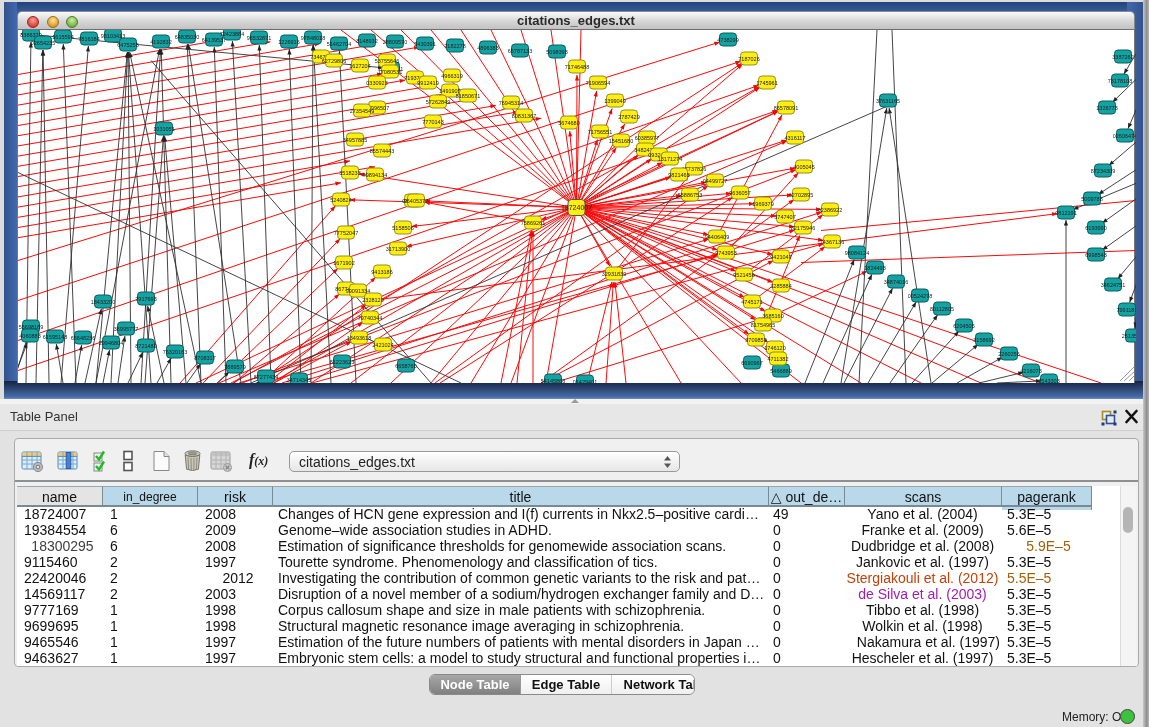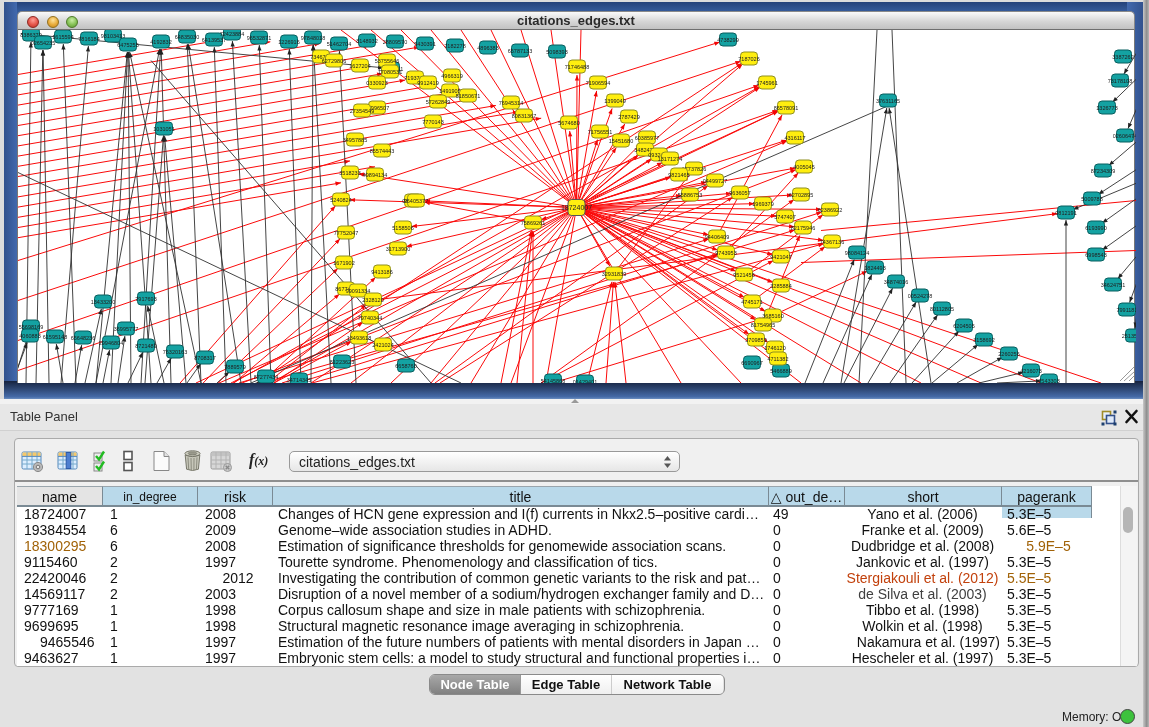--- a/index.html
+++ b/index.html
@@ -748,38 +748,38 @@
   </svg>
 </div>
 
 <div class="abs" style="left:15px;top:480px;width:1123px;height:2px;background:#8f8f8f"></div>
 <div class="abs" style="left:17px;top:486px;width:1103px;height:180px;background:#fff"></div>
 <div style="position:absolute;left:17px;top:486px;width:86px;height:20px;background:#e4e4e4;border-right:1px solid #7a8a94;border-top:1px solid #9aa5ac;box-sizing:border-box;text-align:center;font-size:14px;line-height:20px;color:#111">name</div>
 <div style="position:absolute;left:103px;top:486px;width:95px;height:20px;background:#b9d9ea;border-right:1px solid #7a8a94;border-top:1px solid #9aa5ac;box-sizing:border-box;text-align:center;font-size:12px;line-height:20px;color:#111">in_degree</div>
 <div style="position:absolute;left:198px;top:486px;width:75px;height:20px;background:#b9d9ea;border-right:1px solid #7a8a94;border-top:1px solid #9aa5ac;box-sizing:border-box;text-align:center;font-size:14px;line-height:20px;color:#111">risk</div>
 <div style="position:absolute;left:273px;top:486px;width:496px;height:19px;background:#b9d9ea;border-right:1px solid #7a8a94;border-top:1px solid #9aa5ac;box-sizing:border-box;text-align:center;font-size:14px;line-height:20px;color:#111">title</div>
 <div style="position:absolute;left:769px;top:486px;width:76px;height:20px;background:#b9d9ea;border-right:1px solid #7a8a94;border-top:1px solid #9aa5ac;box-sizing:border-box;text-align:center;font-size:14px;line-height:20px;color:#111">△ out_de…</div>
-<div style="position:absolute;left:845px;top:486px;width:157px;height:20px;background:#b9d9ea;border-right:1px solid #7a8a94;border-top:1px solid #9aa5ac;box-sizing:border-box;text-align:center;font-size:14px;line-height:20px;color:#111">short</div>
-<div style="position:absolute;left:1002px;top:486px;width:90px;height:32px;background:#b9d9ea;border-right:1px solid #7a8a94;border-top:1px solid #9aa5ac;box-sizing:border-box;text-align:center;font-size:14px;line-height:20px;color:#111">pagerank</div>
+<div style="position:absolute;left:845px;top:486px;width:157px;height:20px;background:#b9d9ea;border-right:1px solid #7a8a94;border-top:1px solid #9aa5ac;box-sizing:border-box;text-align:center;font-size:14px;line-height:20px;color:#111">scans</div>
+<div style="position:absolute;left:1002px;top:486px;width:90px;height:24px;background:#b9d9ea;border-right:1px solid #7a8a94;border-top:1px solid #9aa5ac;box-sizing:border-box;text-align:center;font-size:14px;line-height:20px;color:#111">pagerank</div>
 <div class="abs" style="left:17px;top:505px;width:1075px;height:2px;background:#7a8a94"></div>
 <div style="position:absolute;left:24px;top:507px;width:77px;height:16px;font-size:14px;line-height:15px;color:#111;text-align:left;white-space:nowrap;overflow:hidden">18724007</div>
 <div style="position:absolute;left:110px;top:507px;width:86px;height:16px;font-size:14px;line-height:15px;color:#111;text-align:left;white-space:nowrap;overflow:hidden">1</div>
 <div style="position:absolute;left:205px;top:507px;width:66px;height:16px;font-size:14px;line-height:15px;color:#111;text-align:left;white-space:nowrap;overflow:hidden">2008</div>
 <div style="position:absolute;left:278px;top:507px;width:489px;height:16px;font-size:14px;line-height:15px;color:#111;text-align:left;white-space:nowrap;overflow:hidden">Changes of HCN gene expression and I(f) currents in Nkx2.5–positive cardi…</div>
 <div style="position:absolute;left:773px;top:507px;width:70px;height:16px;font-size:14px;line-height:15px;color:#111;text-align:left;white-space:nowrap;overflow:hidden">49</div>
-<div style="position:absolute;left:845px;top:507px;width:155px;height:16px;font-size:14px;line-height:15px;color:#111;text-align:center;white-space:nowrap;overflow:hidden">Yano et al. (2006)</div>
+<div style="position:absolute;left:845px;top:507px;width:155px;height:16px;font-size:14px;line-height:15px;color:#111;text-align:center;white-space:nowrap;overflow:hidden">Yano et al. (2004)</div>
 <div style="position:absolute;left:1007px;top:507px;width:83px;height:16px;font-size:14px;line-height:15px;color:#111;text-align:left;white-space:nowrap;overflow:hidden">5.3E–5</div>
 <div style="position:absolute;left:24px;top:523px;width:77px;height:16px;font-size:14px;line-height:15px;color:#111;text-align:left;white-space:nowrap;overflow:hidden">19384554</div>
 <div style="position:absolute;left:110px;top:523px;width:86px;height:16px;font-size:14px;line-height:15px;color:#111;text-align:left;white-space:nowrap;overflow:hidden">6</div>
 <div style="position:absolute;left:205px;top:523px;width:66px;height:16px;font-size:14px;line-height:15px;color:#111;text-align:left;white-space:nowrap;overflow:hidden">2009</div>
 <div style="position:absolute;left:278px;top:523px;width:489px;height:16px;font-size:14px;line-height:15px;color:#111;text-align:left;white-space:nowrap;overflow:hidden">Genome–wide association studies in ADHD.</div>
 <div style="position:absolute;left:773px;top:523px;width:70px;height:16px;font-size:14px;line-height:15px;color:#111;text-align:left;white-space:nowrap;overflow:hidden">0</div>
 <div style="position:absolute;left:845px;top:523px;width:155px;height:16px;font-size:14px;line-height:15px;color:#111;text-align:center;white-space:nowrap;overflow:hidden">Franke et al. (2009)</div>
 <div style="position:absolute;left:1007px;top:523px;width:83px;height:16px;font-size:14px;line-height:15px;color:#111;text-align:left;white-space:nowrap;overflow:hidden">5.6E–5</div>
-<div style="position:absolute;left:24px;top:539px;width:77px;height:16px;font-size:14px;line-height:15px;color:#a16207;text-align:left;white-space:nowrap;overflow:hidden">18300295</div>
+<div style="position:absolute;left:24px;top:539px;width:77px;height:16px;font-size:14px;line-height:15px;color:#404040;text-align:center;white-space:nowrap;overflow:hidden">18300295</div>
 <div style="position:absolute;left:110px;top:539px;width:86px;height:16px;font-size:14px;line-height:15px;color:#111;text-align:left;white-space:nowrap;overflow:hidden">6</div>
 <div style="position:absolute;left:205px;top:539px;width:66px;height:16px;font-size:14px;line-height:15px;color:#111;text-align:left;white-space:nowrap;overflow:hidden">2008</div>
 <div style="position:absolute;left:278px;top:539px;width:489px;height:16px;font-size:14px;line-height:15px;color:#111;text-align:left;white-space:nowrap;overflow:hidden">Estimation of significance thresholds for genomewide association scans.</div>
 <div style="position:absolute;left:773px;top:539px;width:70px;height:16px;font-size:14px;line-height:15px;color:#111;text-align:left;white-space:nowrap;overflow:hidden">0</div>
 <div style="position:absolute;left:845px;top:539px;width:155px;height:16px;font-size:14px;line-height:15px;color:#111;text-align:center;white-space:nowrap;overflow:hidden">Dudbridge et al. (2008)</div>
 <div style="position:absolute;left:1007px;top:539px;width:83px;height:16px;font-size:14px;line-height:15px;color:#a16207;text-align:center;white-space:nowrap;overflow:hidden">5.9E–5</div>
 <div style="position:absolute;left:24px;top:555px;width:77px;height:16px;font-size:14px;line-height:15px;color:#111;text-align:left;white-space:nowrap;overflow:hidden">9115460</div>
 <div style="position:absolute;left:110px;top:555px;width:86px;height:16px;font-size:14px;line-height:15px;color:#111;text-align:left;white-space:nowrap;overflow:hidden">2</div>
 <div style="position:absolute;left:205px;top:555px;width:66px;height:16px;font-size:14px;line-height:15px;color:#111;text-align:left;white-space:nowrap;overflow:hidden">1997</div>
 <div style="position:absolute;left:278px;top:555px;width:489px;height:16px;font-size:14px;line-height:15px;color:#111;text-align:left;white-space:nowrap;overflow:hidden">Tourette syndrome. Phenomenology and classification of tics.</div>
@@ -791,55 +791,55 @@
 <div style="position:absolute;left:205px;top:571px;width:66px;height:16px;font-size:14px;line-height:15px;color:#111;text-align:center;white-space:nowrap;overflow:hidden">2012</div>
 <div style="position:absolute;left:278px;top:571px;width:489px;height:16px;font-size:14px;line-height:15px;color:#111;text-align:left;white-space:nowrap;overflow:hidden">Investigating the contribution of common genetic variants to the risk and pat…</div>
 <div style="position:absolute;left:773px;top:571px;width:70px;height:16px;font-size:14px;line-height:15px;color:#111;text-align:left;white-space:nowrap;overflow:hidden">0</div>
 <div style="position:absolute;left:845px;top:571px;width:155px;height:16px;font-size:14px;line-height:15px;color:#c2410c;text-align:center;white-space:nowrap;overflow:hidden">Stergiakouli et al. (2012)</div>
 <div style="position:absolute;left:1007px;top:571px;width:83px;height:16px;font-size:14px;line-height:15px;color:#a16207;text-align:left;white-space:nowrap;overflow:hidden">5.5E–5</div>
 <div style="position:absolute;left:24px;top:587px;width:77px;height:16px;font-size:14px;line-height:15px;color:#111;text-align:left;white-space:nowrap;overflow:hidden">14569117</div>
 <div style="position:absolute;left:110px;top:587px;width:86px;height:16px;font-size:14px;line-height:15px;color:#111;text-align:left;white-space:nowrap;overflow:hidden">2</div>
 <div style="position:absolute;left:205px;top:587px;width:66px;height:16px;font-size:14px;line-height:15px;color:#111;text-align:left;white-space:nowrap;overflow:hidden">2003</div>
 <div style="position:absolute;left:278px;top:587px;width:489px;height:16px;font-size:14px;line-height:15px;color:#111;text-align:left;white-space:nowrap;overflow:hidden">Disruption of a novel member of a sodium/hydrogen exchanger family and D…</div>
 <div style="position:absolute;left:773px;top:587px;width:70px;height:16px;font-size:14px;line-height:15px;color:#111;text-align:left;white-space:nowrap;overflow:hidden">0</div>
-<div style="position:absolute;left:845px;top:587px;width:155px;height:16px;font-size:14px;line-height:15px;color:#404040;text-align:center;white-space:nowrap;overflow:hidden">de Silva et al. (2003)</div>
+<div style="position:absolute;left:845px;top:587px;width:155px;height:16px;font-size:14px;line-height:15px;color:#a21caf;text-align:center;white-space:nowrap;overflow:hidden">de Silva et al. (2003)</div>
 <div style="position:absolute;left:1007px;top:587px;width:83px;height:16px;font-size:14px;line-height:15px;color:#111;text-align:left;white-space:nowrap;overflow:hidden">5.3E–5</div>
 <div style="position:absolute;left:24px;top:603px;width:77px;height:16px;font-size:14px;line-height:15px;color:#111;text-align:left;white-space:nowrap;overflow:hidden">9777169</div>
 <div style="position:absolute;left:110px;top:603px;width:86px;height:16px;font-size:14px;line-height:15px;color:#111;text-align:left;white-space:nowrap;overflow:hidden">1</div>
 <div style="position:absolute;left:205px;top:603px;width:66px;height:16px;font-size:14px;line-height:15px;color:#111;text-align:left;white-space:nowrap;overflow:hidden">1998</div>
 <div style="position:absolute;left:278px;top:603px;width:489px;height:16px;font-size:14px;line-height:15px;color:#111;text-align:left;white-space:nowrap;overflow:hidden">Corpus callosum shape and size in male patients with schizophrenia.</div>
 <div style="position:absolute;left:773px;top:603px;width:70px;height:16px;font-size:14px;line-height:15px;color:#111;text-align:left;white-space:nowrap;overflow:hidden">0</div>
 <div style="position:absolute;left:845px;top:603px;width:155px;height:16px;font-size:14px;line-height:15px;color:#111;text-align:center;white-space:nowrap;overflow:hidden">Tibbo et al. (1998)</div>
 <div style="position:absolute;left:1007px;top:603px;width:83px;height:16px;font-size:14px;line-height:15px;color:#111;text-align:left;white-space:nowrap;overflow:hidden">5.3E–5</div>
 <div style="position:absolute;left:24px;top:619px;width:77px;height:16px;font-size:14px;line-height:15px;color:#111;text-align:left;white-space:nowrap;overflow:hidden">9699695</div>
 <div style="position:absolute;left:110px;top:619px;width:86px;height:16px;font-size:14px;line-height:15px;color:#111;text-align:left;white-space:nowrap;overflow:hidden">1</div>
 <div style="position:absolute;left:205px;top:619px;width:66px;height:16px;font-size:14px;line-height:15px;color:#111;text-align:left;white-space:nowrap;overflow:hidden">1998</div>
 <div style="position:absolute;left:278px;top:619px;width:489px;height:16px;font-size:14px;line-height:15px;color:#111;text-align:left;white-space:nowrap;overflow:hidden">Structural magnetic resonance image averaging in schizophrenia.</div>
 <div style="position:absolute;left:773px;top:619px;width:70px;height:16px;font-size:14px;line-height:15px;color:#111;text-align:left;white-space:nowrap;overflow:hidden">0</div>
 <div style="position:absolute;left:845px;top:619px;width:155px;height:16px;font-size:14px;line-height:15px;color:#111;text-align:center;white-space:nowrap;overflow:hidden">Wolkin et al. (1998)</div>
 <div style="position:absolute;left:1007px;top:619px;width:83px;height:16px;font-size:14px;line-height:15px;color:#111;text-align:left;white-space:nowrap;overflow:hidden">5.3E–5</div>
-<div style="position:absolute;left:40px;top:635px;width:77px;height:16px;font-size:14px;line-height:15px;color:#111;text-align:left;white-space:nowrap;overflow:hidden">9465546</div>
+<div style="position:absolute;left:24px;top:635px;width:77px;height:16px;font-size:14px;line-height:15px;color:#111;text-align:left;white-space:nowrap;overflow:hidden">9465546</div>
 <div style="position:absolute;left:110px;top:635px;width:86px;height:16px;font-size:14px;line-height:15px;color:#111;text-align:left;white-space:nowrap;overflow:hidden">1</div>
 <div style="position:absolute;left:205px;top:635px;width:66px;height:16px;font-size:14px;line-height:15px;color:#111;text-align:left;white-space:nowrap;overflow:hidden">1997</div>
 <div style="position:absolute;left:278px;top:635px;width:489px;height:16px;font-size:14px;line-height:15px;color:#111;text-align:left;white-space:nowrap;overflow:hidden">Estimation of the future numbers of patients with mental disorders in Japan …</div>
 <div style="position:absolute;left:773px;top:635px;width:70px;height:16px;font-size:14px;line-height:15px;color:#111;text-align:left;white-space:nowrap;overflow:hidden">0</div>
 <div style="position:absolute;left:845px;top:635px;width:155px;height:16px;font-size:14px;line-height:15px;color:#111;text-align:right;white-space:nowrap;overflow:hidden">Nakamura et al. (1997)</div>
 <div style="position:absolute;left:1007px;top:635px;width:83px;height:16px;font-size:14px;line-height:15px;color:#111;text-align:left;white-space:nowrap;overflow:hidden">5.3E–5</div>
 <div style="position:absolute;left:24px;top:651px;width:77px;height:16px;font-size:14px;line-height:15px;color:#111;text-align:left;white-space:nowrap;overflow:hidden">9463627</div>
 <div style="position:absolute;left:110px;top:651px;width:86px;height:16px;font-size:14px;line-height:15px;color:#111;text-align:left;white-space:nowrap;overflow:hidden">1</div>
 <div style="position:absolute;left:205px;top:651px;width:66px;height:16px;font-size:14px;line-height:15px;color:#111;text-align:left;white-space:nowrap;overflow:hidden">1997</div>
 <div style="position:absolute;left:278px;top:651px;width:489px;height:16px;font-size:14px;line-height:15px;color:#111;text-align:left;white-space:nowrap;overflow:hidden">Embryonic stem cells: a model to study structural and functional properties i…</div>
 <div style="position:absolute;left:773px;top:651px;width:70px;height:16px;font-size:14px;line-height:15px;color:#111;text-align:left;white-space:nowrap;overflow:hidden">0</div>
 <div style="position:absolute;left:845px;top:651px;width:155px;height:16px;font-size:14px;line-height:15px;color:#111;text-align:center;white-space:nowrap;overflow:hidden">Hescheler et al. (1997)</div>
 <div style="position:absolute;left:1007px;top:651px;width:83px;height:16px;font-size:14px;line-height:15px;color:#111;text-align:left;white-space:nowrap;overflow:hidden">5.3E–5</div>
 
 <div class="abs" style="left:1120px;top:486px;width:16px;height:180px;background:#f4f4f4;border-left:1px solid #ddd"></div>
 <div class="abs" style="left:1123px;top:507px;width:10px;height:26px;background:#b5b5b5;border-radius:5px"></div>
 
-<div class="abs" style="left:429px;top:674px;width:296px;height:21px;border-radius:6px;border:1px solid #8a8a8a;overflow:hidden;box-sizing:border-box;font-size:13px;font-weight:bold;text-align:center">
+<div class="abs" style="left:429px;top:674px;width:266px;height:21px;border-radius:6px;border:1px solid #8a8a8a;overflow:hidden;box-sizing:border-box;font-size:13px;font-weight:bold;text-align:center">
   <div class="abs" style="left:0;top:0;width:90px;height:21px;background:linear-gradient(180deg,#a8a8a8,#7c7c7c);color:#fff;line-height:20px">Node Table</div>
   <div class="abs" style="left:90px;top:0;width:91px;height:21px;background:linear-gradient(180deg,#ffffff,#eeeeee);color:#111;line-height:20px;border-left:1px solid #999;box-sizing:border-box">Edge Table</div>
   <div class="abs" style="left:181px;top:0;width:112px;height:21px;background:linear-gradient(180deg,#ffffff,#eeeeee);color:#111;line-height:20px;border-left:1px solid #ccc;box-sizing:border-box">Network Table</div>
 </div>
 
 <div class="abs" style="left:1062px;top:710px;font-size:12px;color:#222">Memory: OK</div>
 <div class="abs" style="left:1120px;top:709px;width:13px;height:13px;border-radius:50%;background:#3dc23d;border:1px solid #444"></div>
 
 <div class="abs" style="left:1143px;top:0;width:6px;height:727px;background:linear-gradient(90deg,#c8c8c8,#8f8f8f 60%,#b5b5b5)"></div>
 </body></html>

